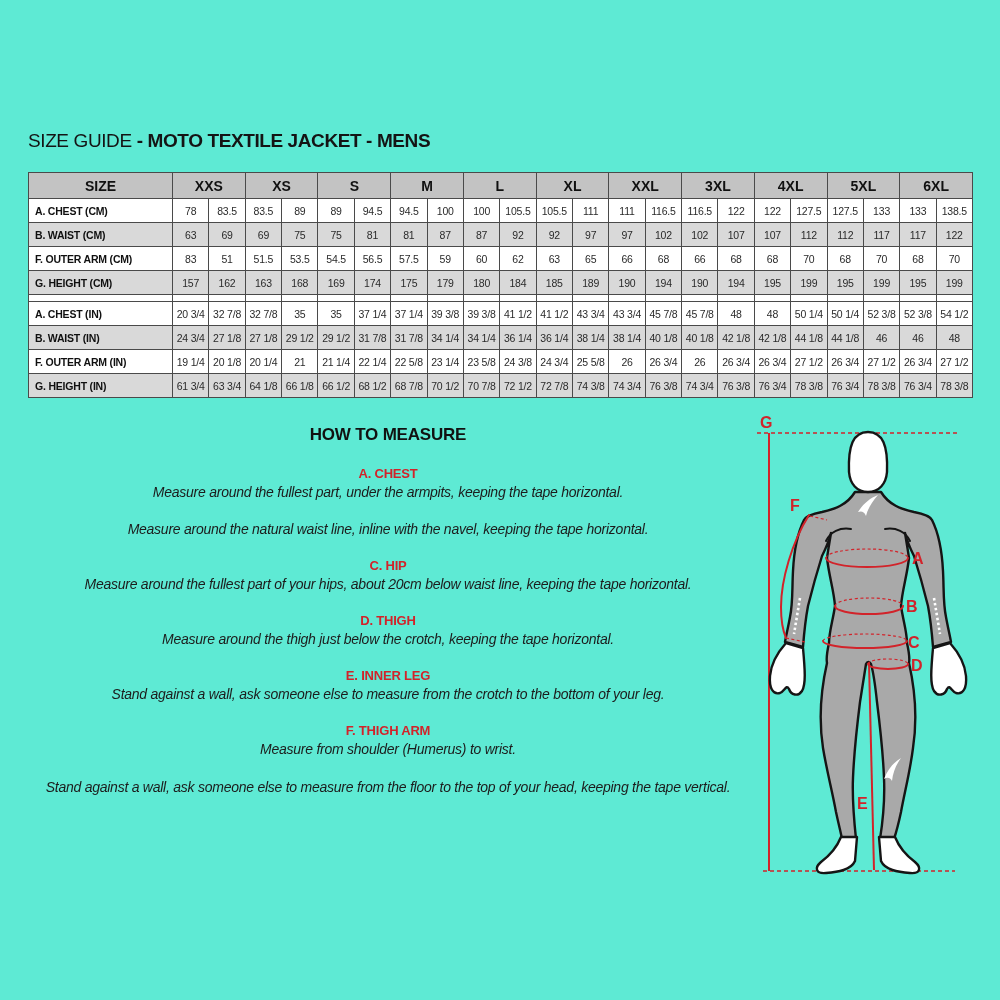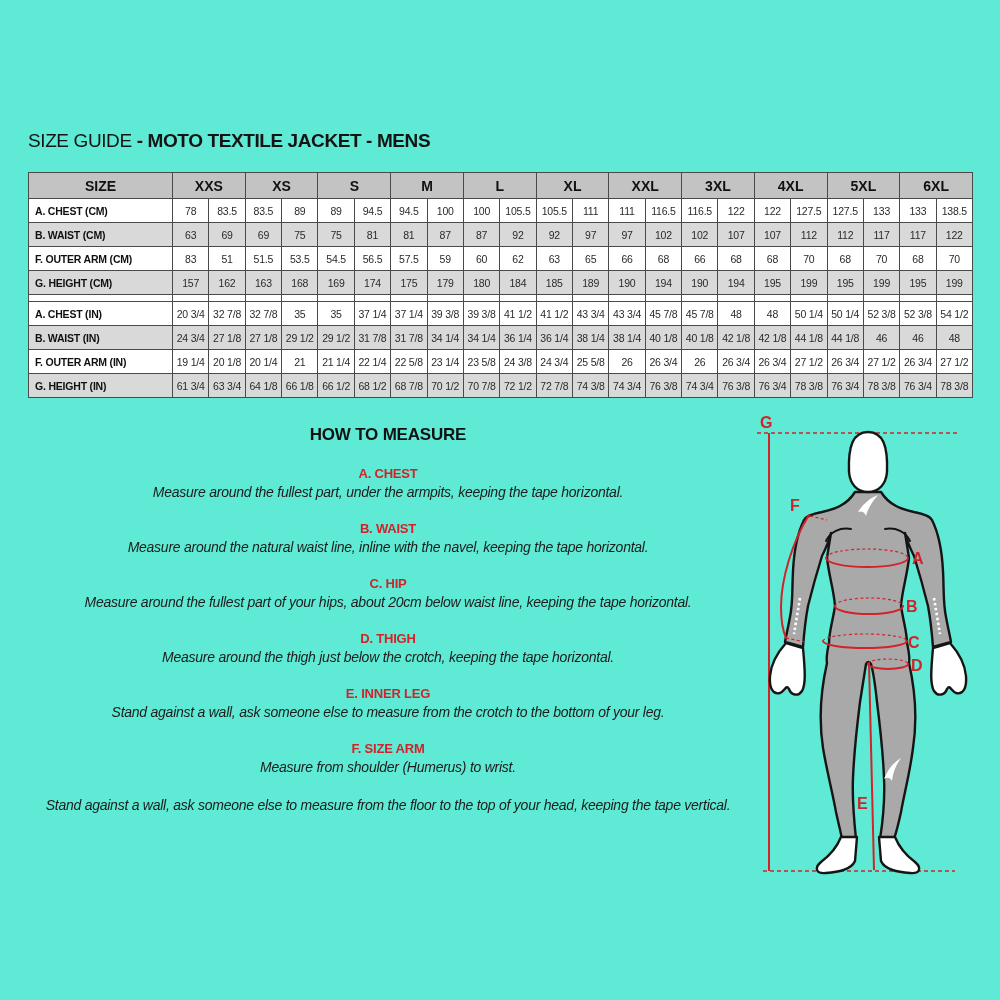--- a/index.html
+++ b/index.html
@@ -321,37 +321,36 @@
   </table>
 
   <div class="measure">
     <h2>HOW TO MEASURE</h2>
     <div id="sections">
         <div class="sec">
           <h3>A. CHEST</h3>
           <p>Measure around the fullest part, under the armpits, keeping the tape horizontal.</p>
         </div>
         <div class="sec">
-          <h3>B. WAIST</h3>
           <p>Measure around the natural waist line, inline with the navel, keeping the tape horizontal.</p>
         </div>
         <div class="sec">
           <h3>C. HIP</h3>
           <p>Measure around the fullest part of your hips, about 20cm below waist line, keeping the tape horizontal.</p>
         </div>
         <div class="sec">
           <h3>D. THIGH</h3>
           <p>Measure around the thigh just below the crotch, keeping the tape horizontal.</p>
         </div>
         <div class="sec">
           <h3>E. INNER LEG</h3>
           <p>Stand against a wall, ask someone else to measure from the crotch to the bottom of your leg.</p>
         </div>
         <div class="sec">
-          <h3>F. SIZE ARM</h3>
+          <h3>F. THIGH ARM</h3>
           <p>Measure from shoulder (Humerus) to wrist.</p>
         </div>
         <div class="sec">
           <p>Stand against a wall, ask someone else to measure from the floor to the top of your head, keeping the tape vertical.</p>
         </div>
       </div>
   </div>
 
   <svg class="fig" viewBox="740 408 240 475" aria-hidden="true">
 

